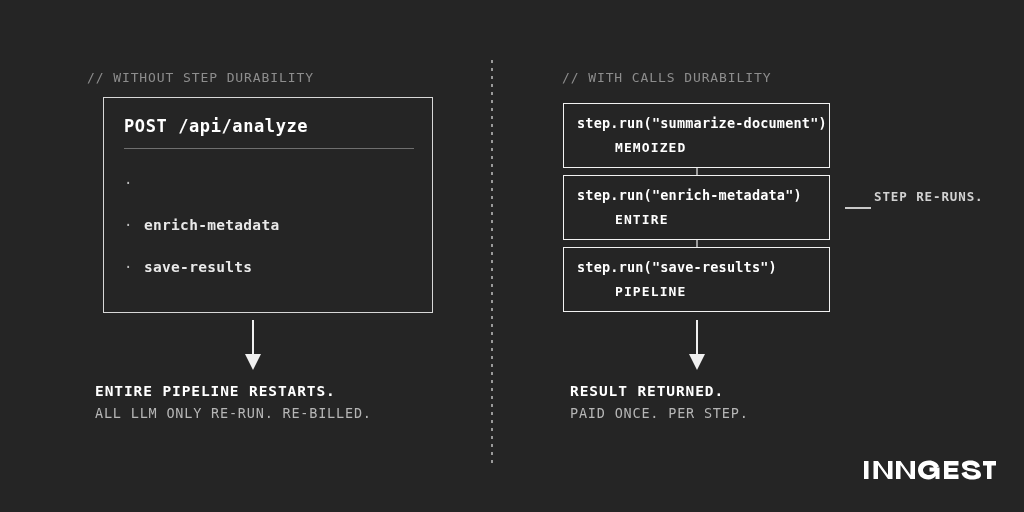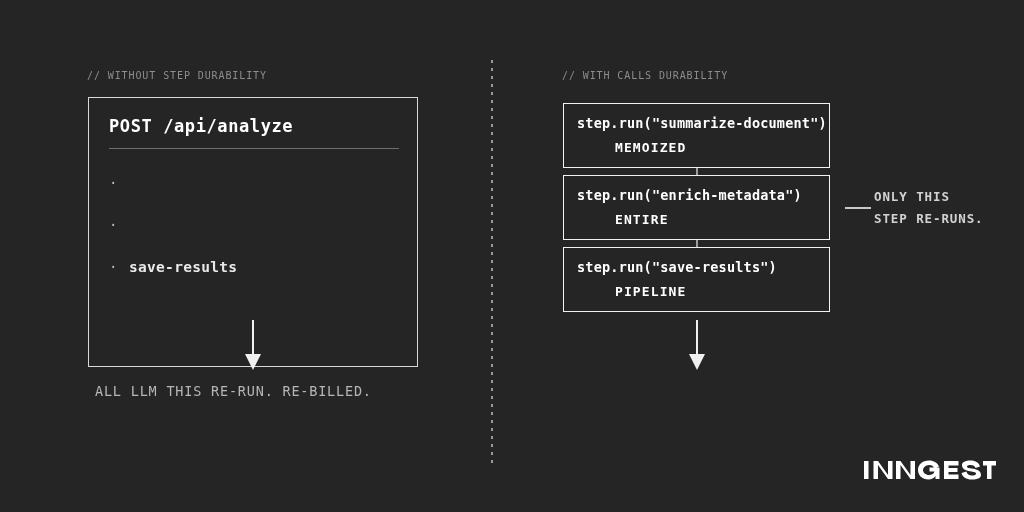--- a/index.html
+++ b/index.html
@@ -27,33 +27,33 @@
       #9a9a9a 0px, #9a9a9a 3px,
       rgba(0,0,0,0) 3px, rgba(0,0,0,0) 8px);
     background-size:2px 8px;
     background-repeat:repeat-y;
   }
 
   
   .comment {
     position:absolute;
     color:#8d8d8d;
-    font-size:10px;
+    font-size:13px;
     letter-spacing:0.9px;
     font-weight:400;
     white-space:nowrap;
   }
   #comment-left  { left:87px;  top:70px; }
   #comment-right { left:562px; top:70px; }
 
   
   .request-box {
     position:absolute;
-    left:88px; top:97px;
-    width:330px; height:270px;
+    left:103px; top:97px;
+    width:330px; height:216px;
     border:1.5px solid #d8d8d8;
     background:#252525;
   }
   .request-title {
     position:absolute;
     left:20px; top:18px;
     color:#ffffff;
     font-size:17px;
     font-weight:700;
     letter-spacing:0.6px;
@@ -209,35 +209,37 @@
 
   <div class="request-box">
     <div class="request-title">POST /api/analyze</div>
     <div class="request-rule"></div>
     <ul class="step-list">
       <li>
         <span class="bullet">·</span>
       </li>
       <li>
         <span class="bullet">·</span>
+        <span>enrich-metadata</span>
       </li>
       <li>
         <span class="bullet">·</span>
         <span>save-results</span>
       </li>
     </ul>
   </div>
 
   <div class="arrow" id="arrow-left">
     <div class="stem"></div>
     <div class="head"></div>
   </div>
 
   <div class="caption" id="caption-left">
-    <div class="subline">ALL LLM THIS RE-RUN. RE-BILLED.</div>
+    <div class="headline">ENTIRE PIPELINE RESTARTS.</div>
+    <div class="subline">ALL LLM ONLY RE-RUN. RE-BILLED.</div>
   </div>
 
   <div class="comment" id="comment-right">// WITH CALLS DURABILITY</div>
 
   <div class="step-stack">
     <div class="connector" id="connector-1"></div>
     <div class="connector" id="connector-2"></div>
 
     <div class="step-box">
       <div class="step-call">step.run("summarize-document")</div>
@@ -250,29 +252,32 @@
     </div>
 
     <div class="step-box">
       <div class="step-call">step.run("save-results")</div>
       <div class="step-status">PIPELINE</div>
     </div>
   </div>
 
   <div class="callout-line"></div>
   <div class="callout-text">
-    <div>ONLY THIS</div>
     <div>STEP RE-RUNS.</div>
   </div>
 
   <div class="arrow" id="arrow-right">
     <div class="stem"></div>
     <div class="head"></div>
   </div>
 
+  <div class="caption" id="caption-right">
+    <div class="headline">RESULT RETURNED.</div>
+    <div class="subline">PAID ONCE. PER STEP.</div>
+  </div>
 
   <div class="brand">
     <svg width="132" height="26" viewBox="0 0 264 52" aria-hidden="true">
       <g fill="#ffffff">
 
         <rect x="0" y="8" width="9" height="36"></rect>
 
         <polygon points="19,8 28,8 48,36 48,8 57,8 57,44 48,44 28,16 28,44 19,44"></polygon>
 
         <polygon points="64,8 73,8 93,36 93,8 102,8 102,44 93,44 73,16 73,44 64,44"></polygon>

